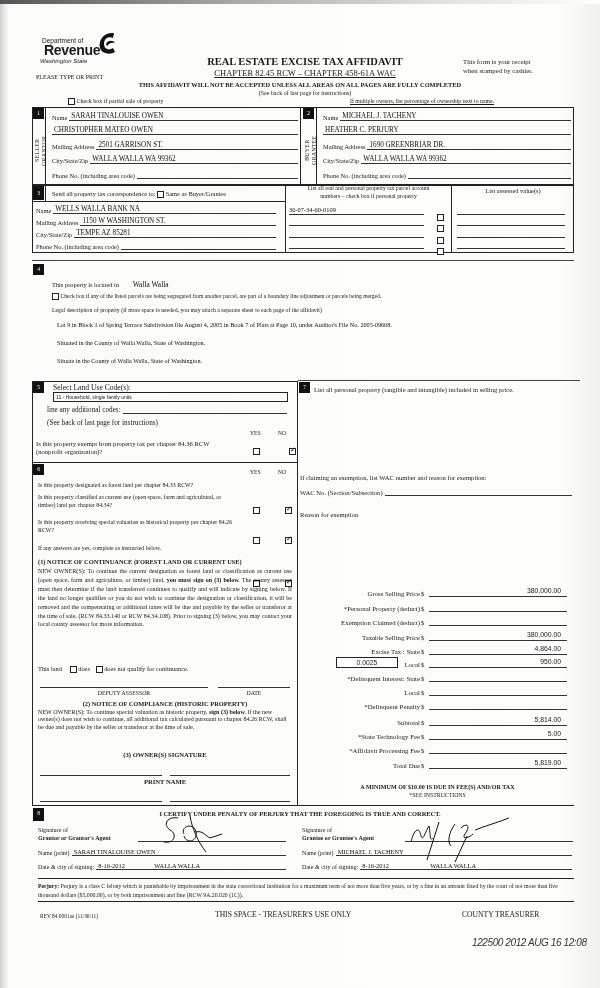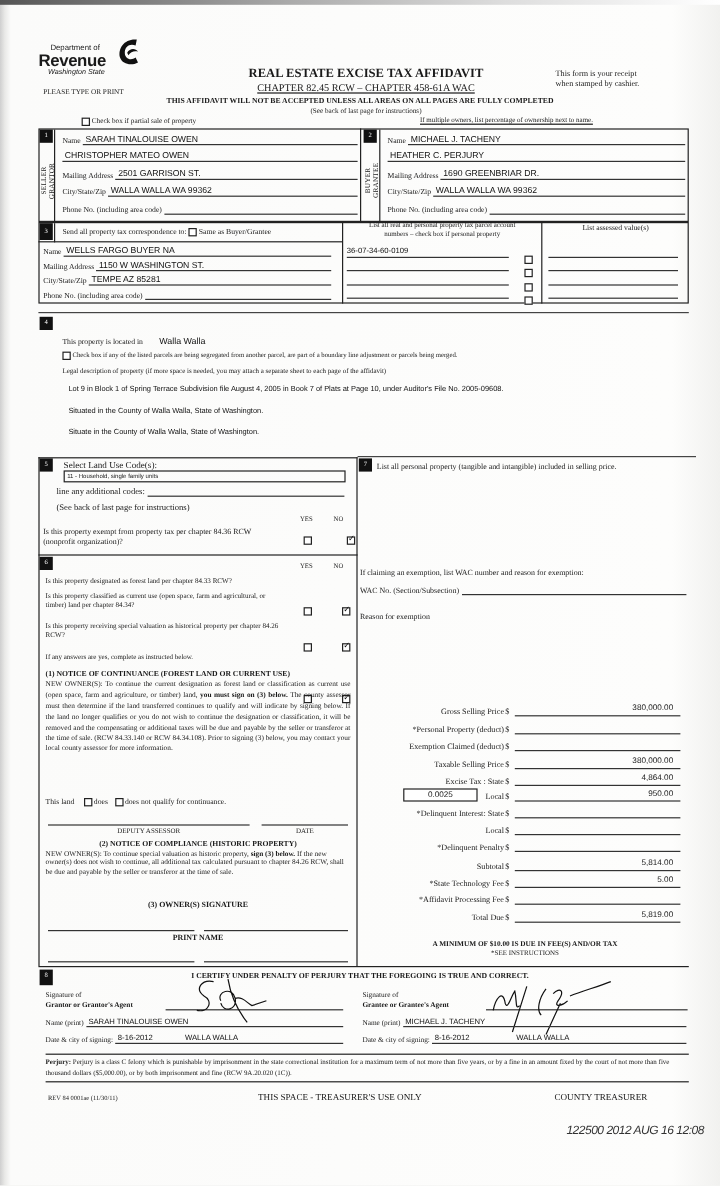--- a/index.html
+++ b/index.html
@@ -3,21 +3,21 @@
 <meta charset="utf-8">
 <style>
   * { box-sizing: border-box; margin: 0; padding: 0; }
   html, body { width: 600px; height: 988px; overflow: hidden; }
   body { background: #f4f4f2; font-family: "Liberation Serif", serif; color: #1a1a1a; position: relative; }
   .page { position: absolute; left: 0; top: 0; width: 600px; height: 988px;
     background: linear-gradient(90deg, #cfcfcf 0px, #e9e9e7 4px, #fbfbfa 9px, #fdfdfc 560px, #f1f1ef 600px); }
   .topshade { position: absolute; left: 0; top: 0; width: 600px; height: 4px; background: linear-gradient(90deg,#555,#aaa 40%,#ddd 70%,#fff); }
   .abs { position: absolute; }
   .sans { font-family: "Liberation Sans", sans-serif; }
-  .fill { font-family: Liberation Sans, sans-serif; font-size: 7.2px; color: #111; }
+  .fill { font-family: Liberation Serif, serif; font-size: 7.2px; color: #111; }
   .ul { border-bottom: 1px solid #333; }
   .box { position: absolute; border: 1px solid #222; }
   .num { position: absolute; width: 11px; height: 11px; background: #111; color: #fff; font-size: 5.5px; text-align: center; line-height: 11px; }
   .cb { display: inline-block; width: 7px; height: 7px; border: 1px solid #222; background: #fff; vertical-align: middle; position: relative; }
   .cb.checked::after { content: "✓"; position: absolute; left: 0px; top: -3px; font-size: 7px; color: #111; font-family: "DejaVu Sans", sans-serif; }
   .lbl { font-size: 6.4px; }
   .vlabel { position: absolute; writing-mode: vertical-rl; transform: rotate(180deg); font-size: 6px; text-align: center; letter-spacing: 0.2px; line-height: 7px; }
   .row { position: absolute; display: flex; align-items: flex-end; font-size: 6.4px; }
   .row .line { flex: 1; border-bottom: 1px solid #333; margin-left: 2px; height: 9px; position: relative; }
   .row .line span { position: absolute; left: 2px; bottom: 0px; }
@@ -32,21 +32,21 @@
 </style>
 </head>
 <body>
 
 <div class="page">
   <div class="topshade"></div>
 
   
   <div class="abs" style="left:30px;top:28px;width:80px;height:40px;">
     <div class="abs sans" style="left:12px;top:9px;font-size:6.5px;">Department of</div>
-    <div class="abs sans bold" style="left:2px;top:14px;font-size:14px;letter-spacing:-0.3px;">Revenue</div>
+    <div class="abs sans bold" style="left:14px;top:14px;font-size:14px;letter-spacing:-0.3px;">Revenue</div>
     <div class="abs sans" style="left:10px;top:30px;font-size:6px;font-style:italic;">Washington State</div>
     <svg class="abs" style="left:66px;top:2px;" width="22" height="26" viewBox="0 0 22 26">
       <path d="M18 3 C8 2 2 10 4 18 C6 24 14 25 19 22 L17 18 C13 21 8 19 8 14 C8 9 12 6 17 8 Z" fill="#111"></path>
       <path d="M10 14 C12 10 17 10 19 13 C16 12 13 13 11 16 Z" fill="#111"></path>
     </svg>
   </div>
 
   
   <div class="abs bold center" style="left:160px;top:56px;width:290px;font-size:10.5px;">REAL ESTATE EXCISE TAX AFFIDAVIT</div>
   <div class="abs center" style="left:160px;top:68px;width:290px;font-size:8.5px;text-decoration:underline;">CHAPTER 82.45 RCW – CHAPTER 458-61A WAC</div>
@@ -146,21 +146,21 @@
   <div class="abs" style="left:45px;top:186px;width:1px;height:16px;background:#222;"></div>
   <div class="abs" style="left:32px;top:201px;width:253px;height:1px;background:#222;"></div>
   <div class="abs lbl" style="left:52px;top:190px;">
     <span>Send all property tax correspondence to:</span>
     <span class="cb"></span>
     <span>Same as Buyer/Grantee</span>
   </div>
   <div class="row" style="left:36px;top:205px;width:240px;">
     <span>Name</span>
     <div class="line">
-        <span class="fill">WELLS FARGO BUYER NA</span>
+        <span class="fill">WELLS WALLA BANK NA</span>
       </div>
   </div>
   <div class="row" style="left:36px;top:217px;width:240px;">
     <span>Mailing Address</span>
     <div class="line">
         <span class="fill">1150 W WASHINGTON ST.</span>
       </div>
   </div>
   <div class="row" style="left:36px;top:229px;width:240px;">
     <span>City/State/Zip</span>

